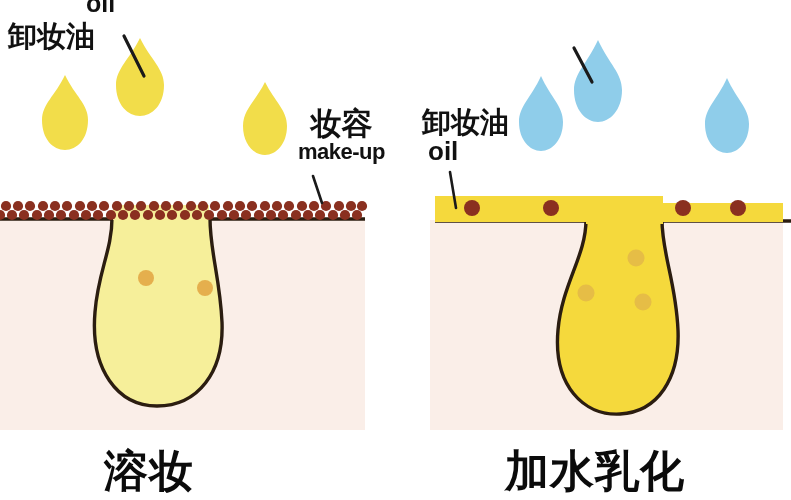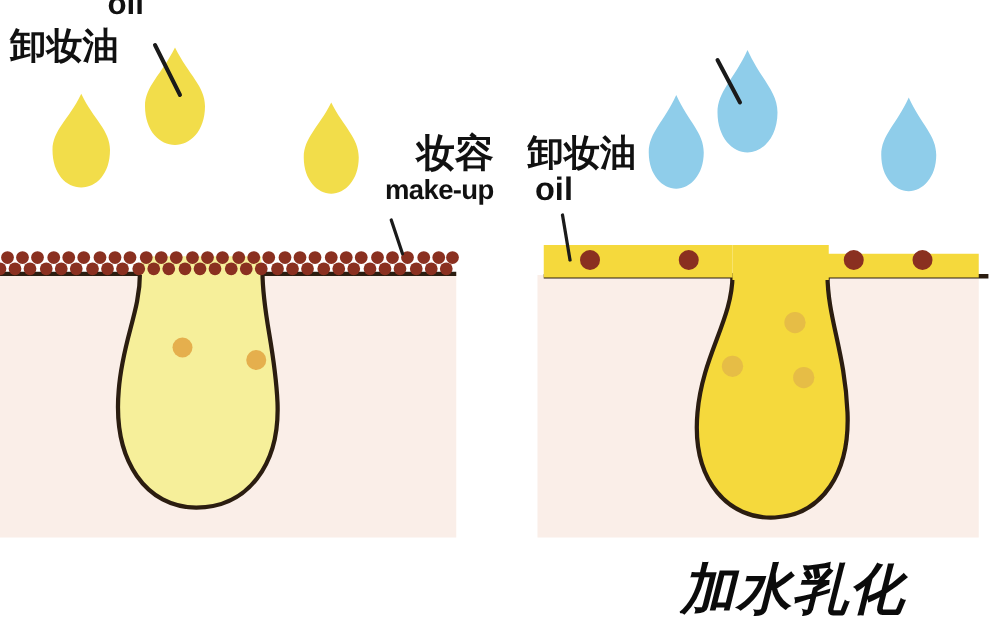--- a/index.html
+++ b/index.html
@@ -48,21 +48,21 @@
     display: block;
     font-family: "Liberation Sans", "DejaVu Sans", sans-serif;
     font-weight: bold;
   }
 
   
   #label-oil-left        { left: 8px;   top: 22px; }
   #label-oil-left .cn    { font-size: 29px; }
   #label-oil-left .en    { font-size: 25px; position: absolute; left: 78px; top: -31px; }
 
-  #label-makeup          { left: 308px; top: 108px; text-align: right; }
+  #label-makeup          { left: 298px; top: 108px; text-align: center; }
   #label-makeup .cn      { font-size: 31px; }
   #label-makeup .en      { font-size: 22px; margin-top: 1px; letter-spacing: -0.5px; }
 
   
   #label-water           { left: 501px; top: 20px; }
   #label-water .en       { font-size: 27px; letter-spacing: -0.5px; }
   #label-water .cn       { font-size: 29px; margin-top: -2px; padding-left: 18px; }
 
   #label-oil-right       { left: 422px; top: 108px; }
   #label-oil-right .cn   { font-size: 29px; }
@@ -71,21 +71,21 @@
   .caption {
     position: absolute;
     color: #0b0b0b;
     font-family: "DejaVu Sans", "Liberation Sans", sans-serif;
     font-weight: bold;
     font-size: 44px;
     letter-spacing: 1px;
     white-space: nowrap;
   }
   #caption-left  { left: 104px; top: 442px; }
-  #caption-right { left: 544px; top: 442px; font-style: italic; }
+  #caption-right { left: 505px; top: 442px; }
 
   #watermark {
     position: absolute;
     left: 560px;
     top: 452px;
     font-family: "DejaVu Sans", "Liberation Sans", sans-serif;
     font-size: 23px;
     color: rgba(255,255,255,0.88);
     letter-spacing: 2px;
     white-space: nowrap;
@@ -255,20 +255,21 @@
   <div class="label" id="label-oil-left">
     <span class="cn">卸妆油</span>
     <span class="en">oil</span>
   </div>
 
   <div class="label" id="label-makeup">
     <span class="cn">妆容</span>
     <span class="en">make-up</span>
   </div>
 
+  <div class="caption" id="caption-left">溶妆</div>
 
   <div class="panel" id="panel-right"></div>
 
 
   <div class="label" id="label-oil-right">
     <span class="cn">卸妆油</span>
     <span class="en">oil</span>
   </div>
 
   <div class="caption" id="caption-right">加水乳化</div>

